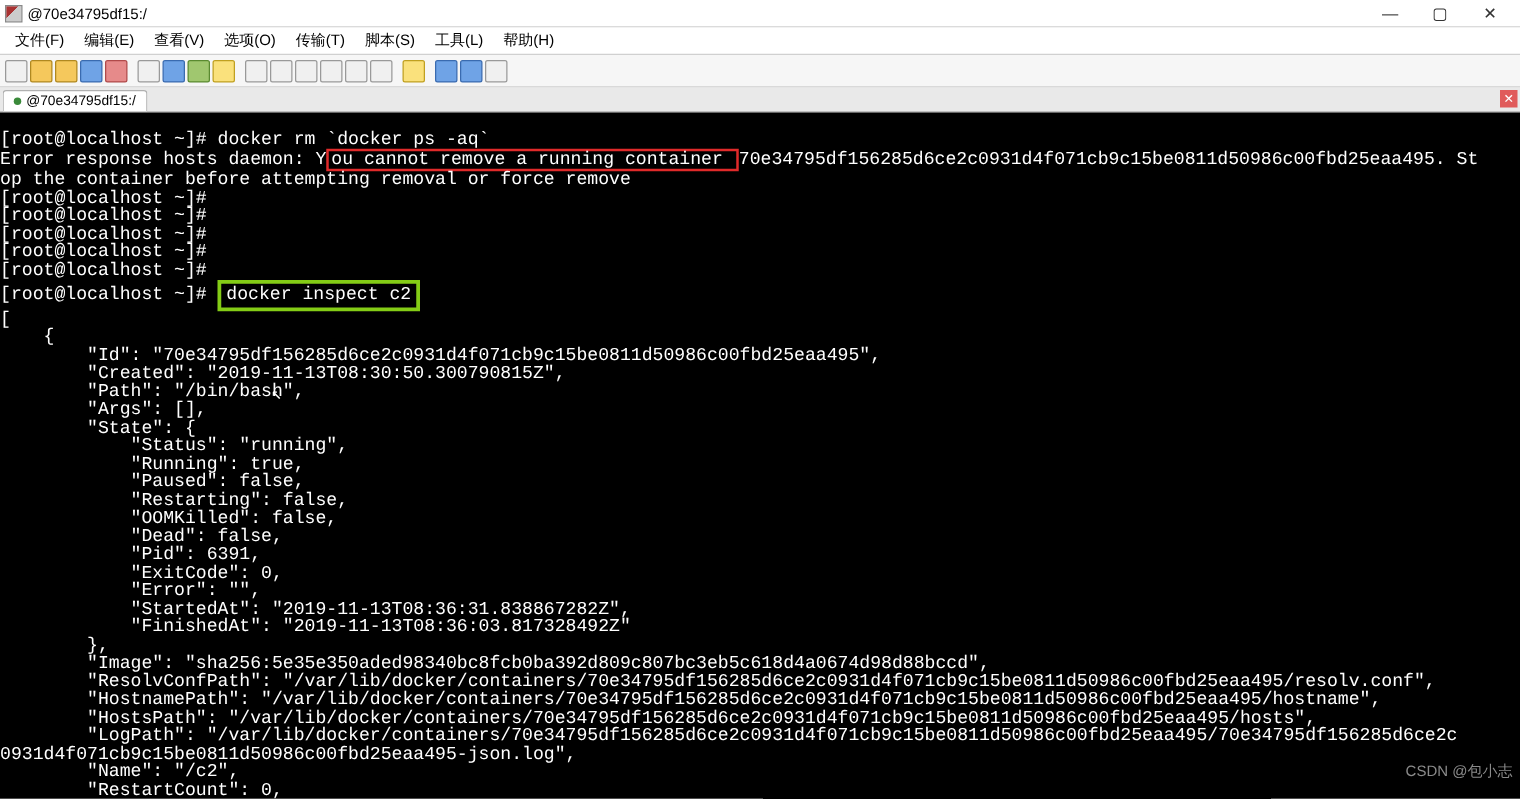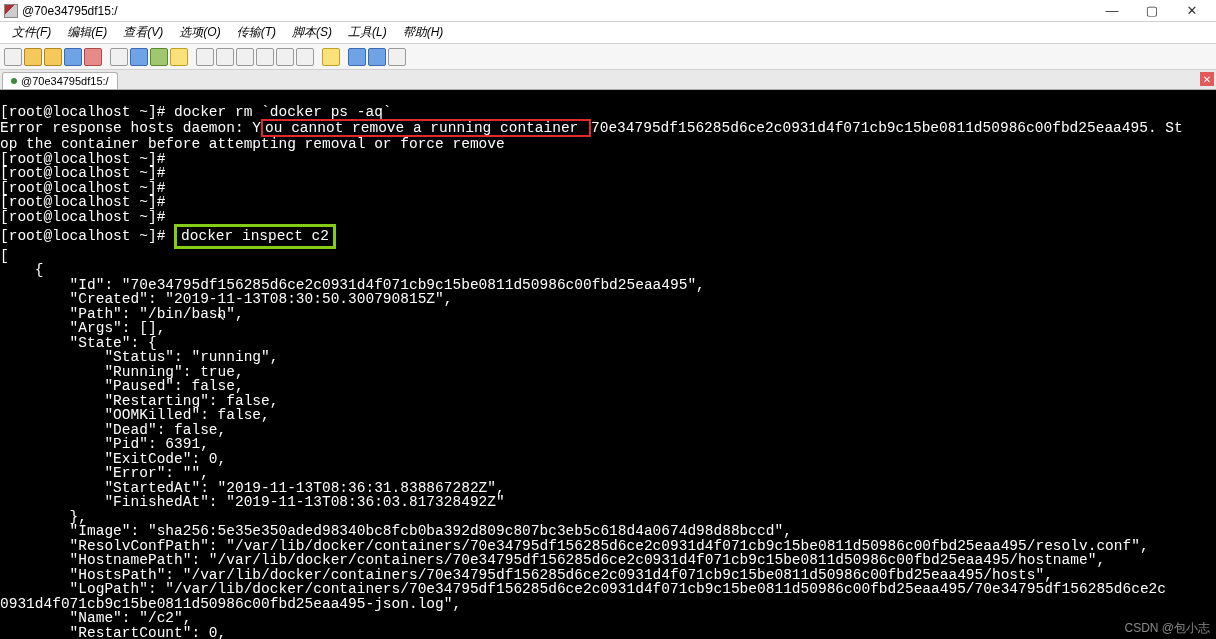--- a/index.html
+++ b/index.html
@@ -34,21 +34,20 @@
     color: #333; font-size: 13px; cursor: pointer;
   }
   
   .menubar {
     height: 22px;
     background: #fff;
     display: flex;
     align-items: center;
     padding: 0 4px;
     border-bottom: 1px solid #d0d0d0;
-    font-style: italic;
   }
   .menu-item {
     padding: 2px 8px;
     cursor: pointer;
   }
   
   .toolbar {
     height: 26px;
     background: #f6f6f6;
     display: flex;
@@ -129,21 +128,21 @@
   }
   .cursor {
     position: absolute;
     left: 217px; top: 219px;
     width: 10px; height: 16px;
     color: #fff; font-size: 14px;
     pointer-events: none;
   }
   .watermark {
     position: absolute;
-    right: 6px; bottom: 4px;
+    right: 6px; bottom: 15px;
     color: #8a8a8a;
     font-size: 12px;
     font-family: "Microsoft YaHei", sans-serif;
   }
 </style>
 </head>
 <body>
 
 <div class="titlebar">
   <div class="title-icon"></div>

